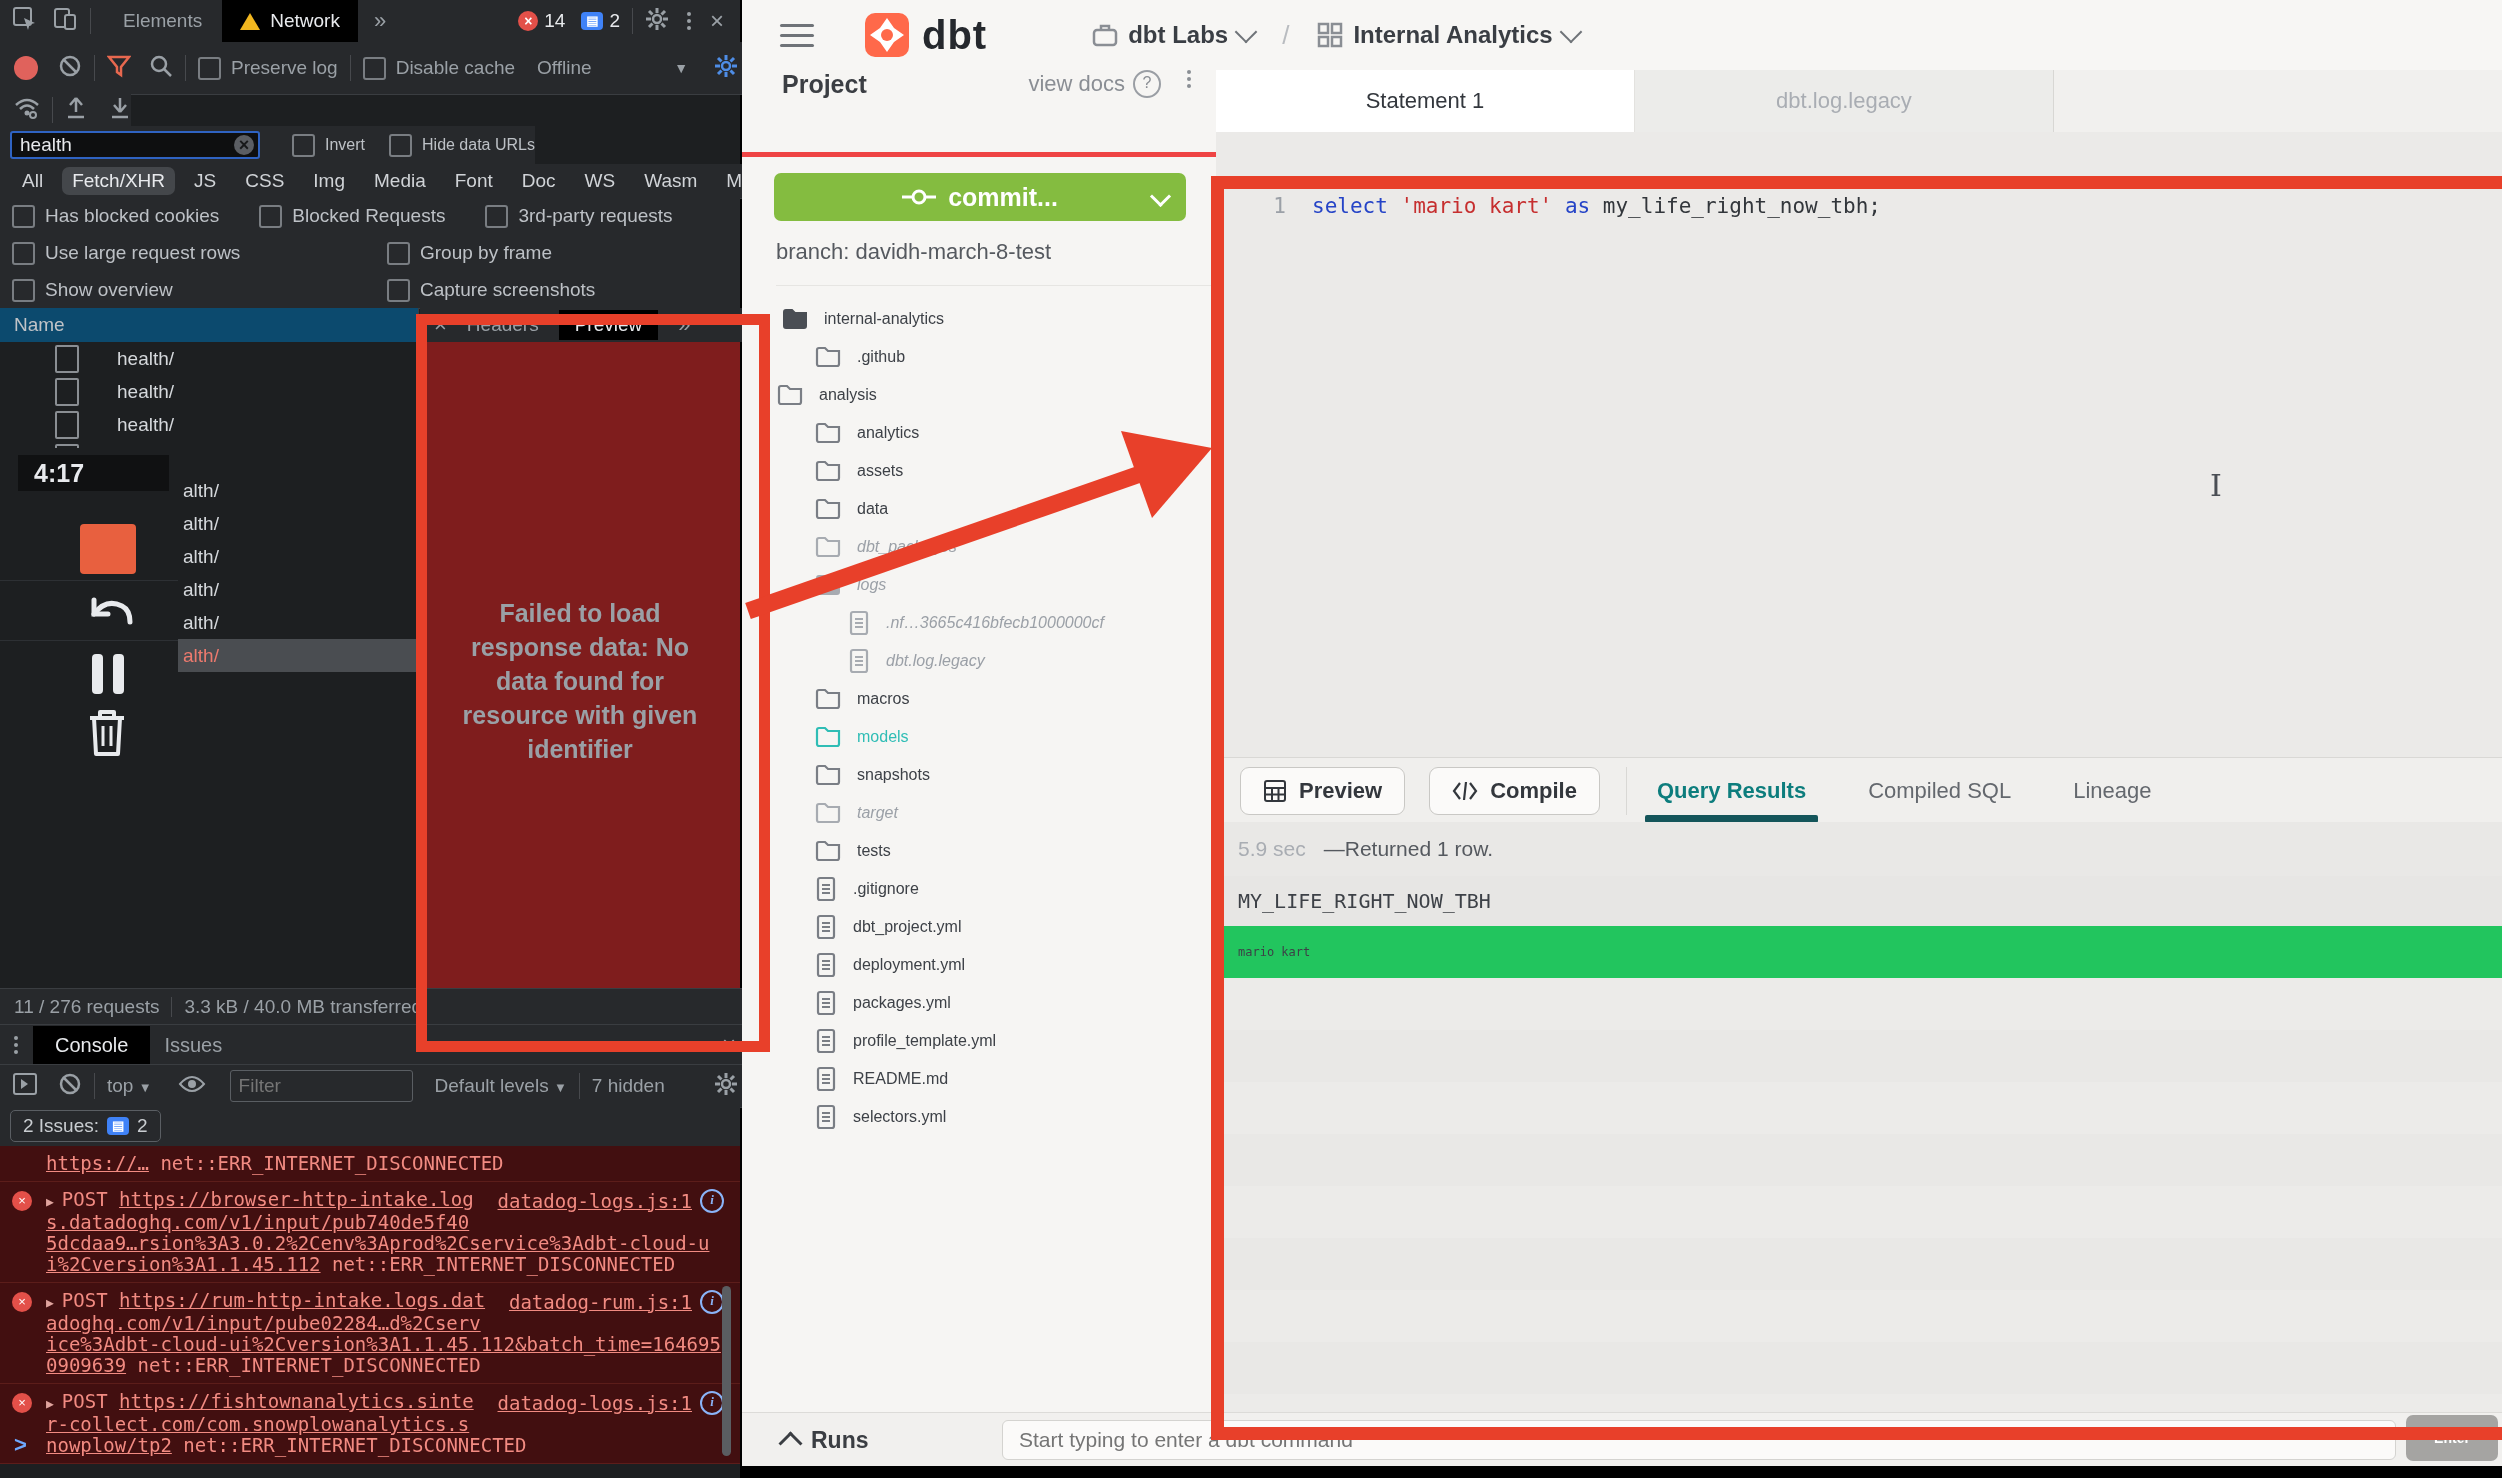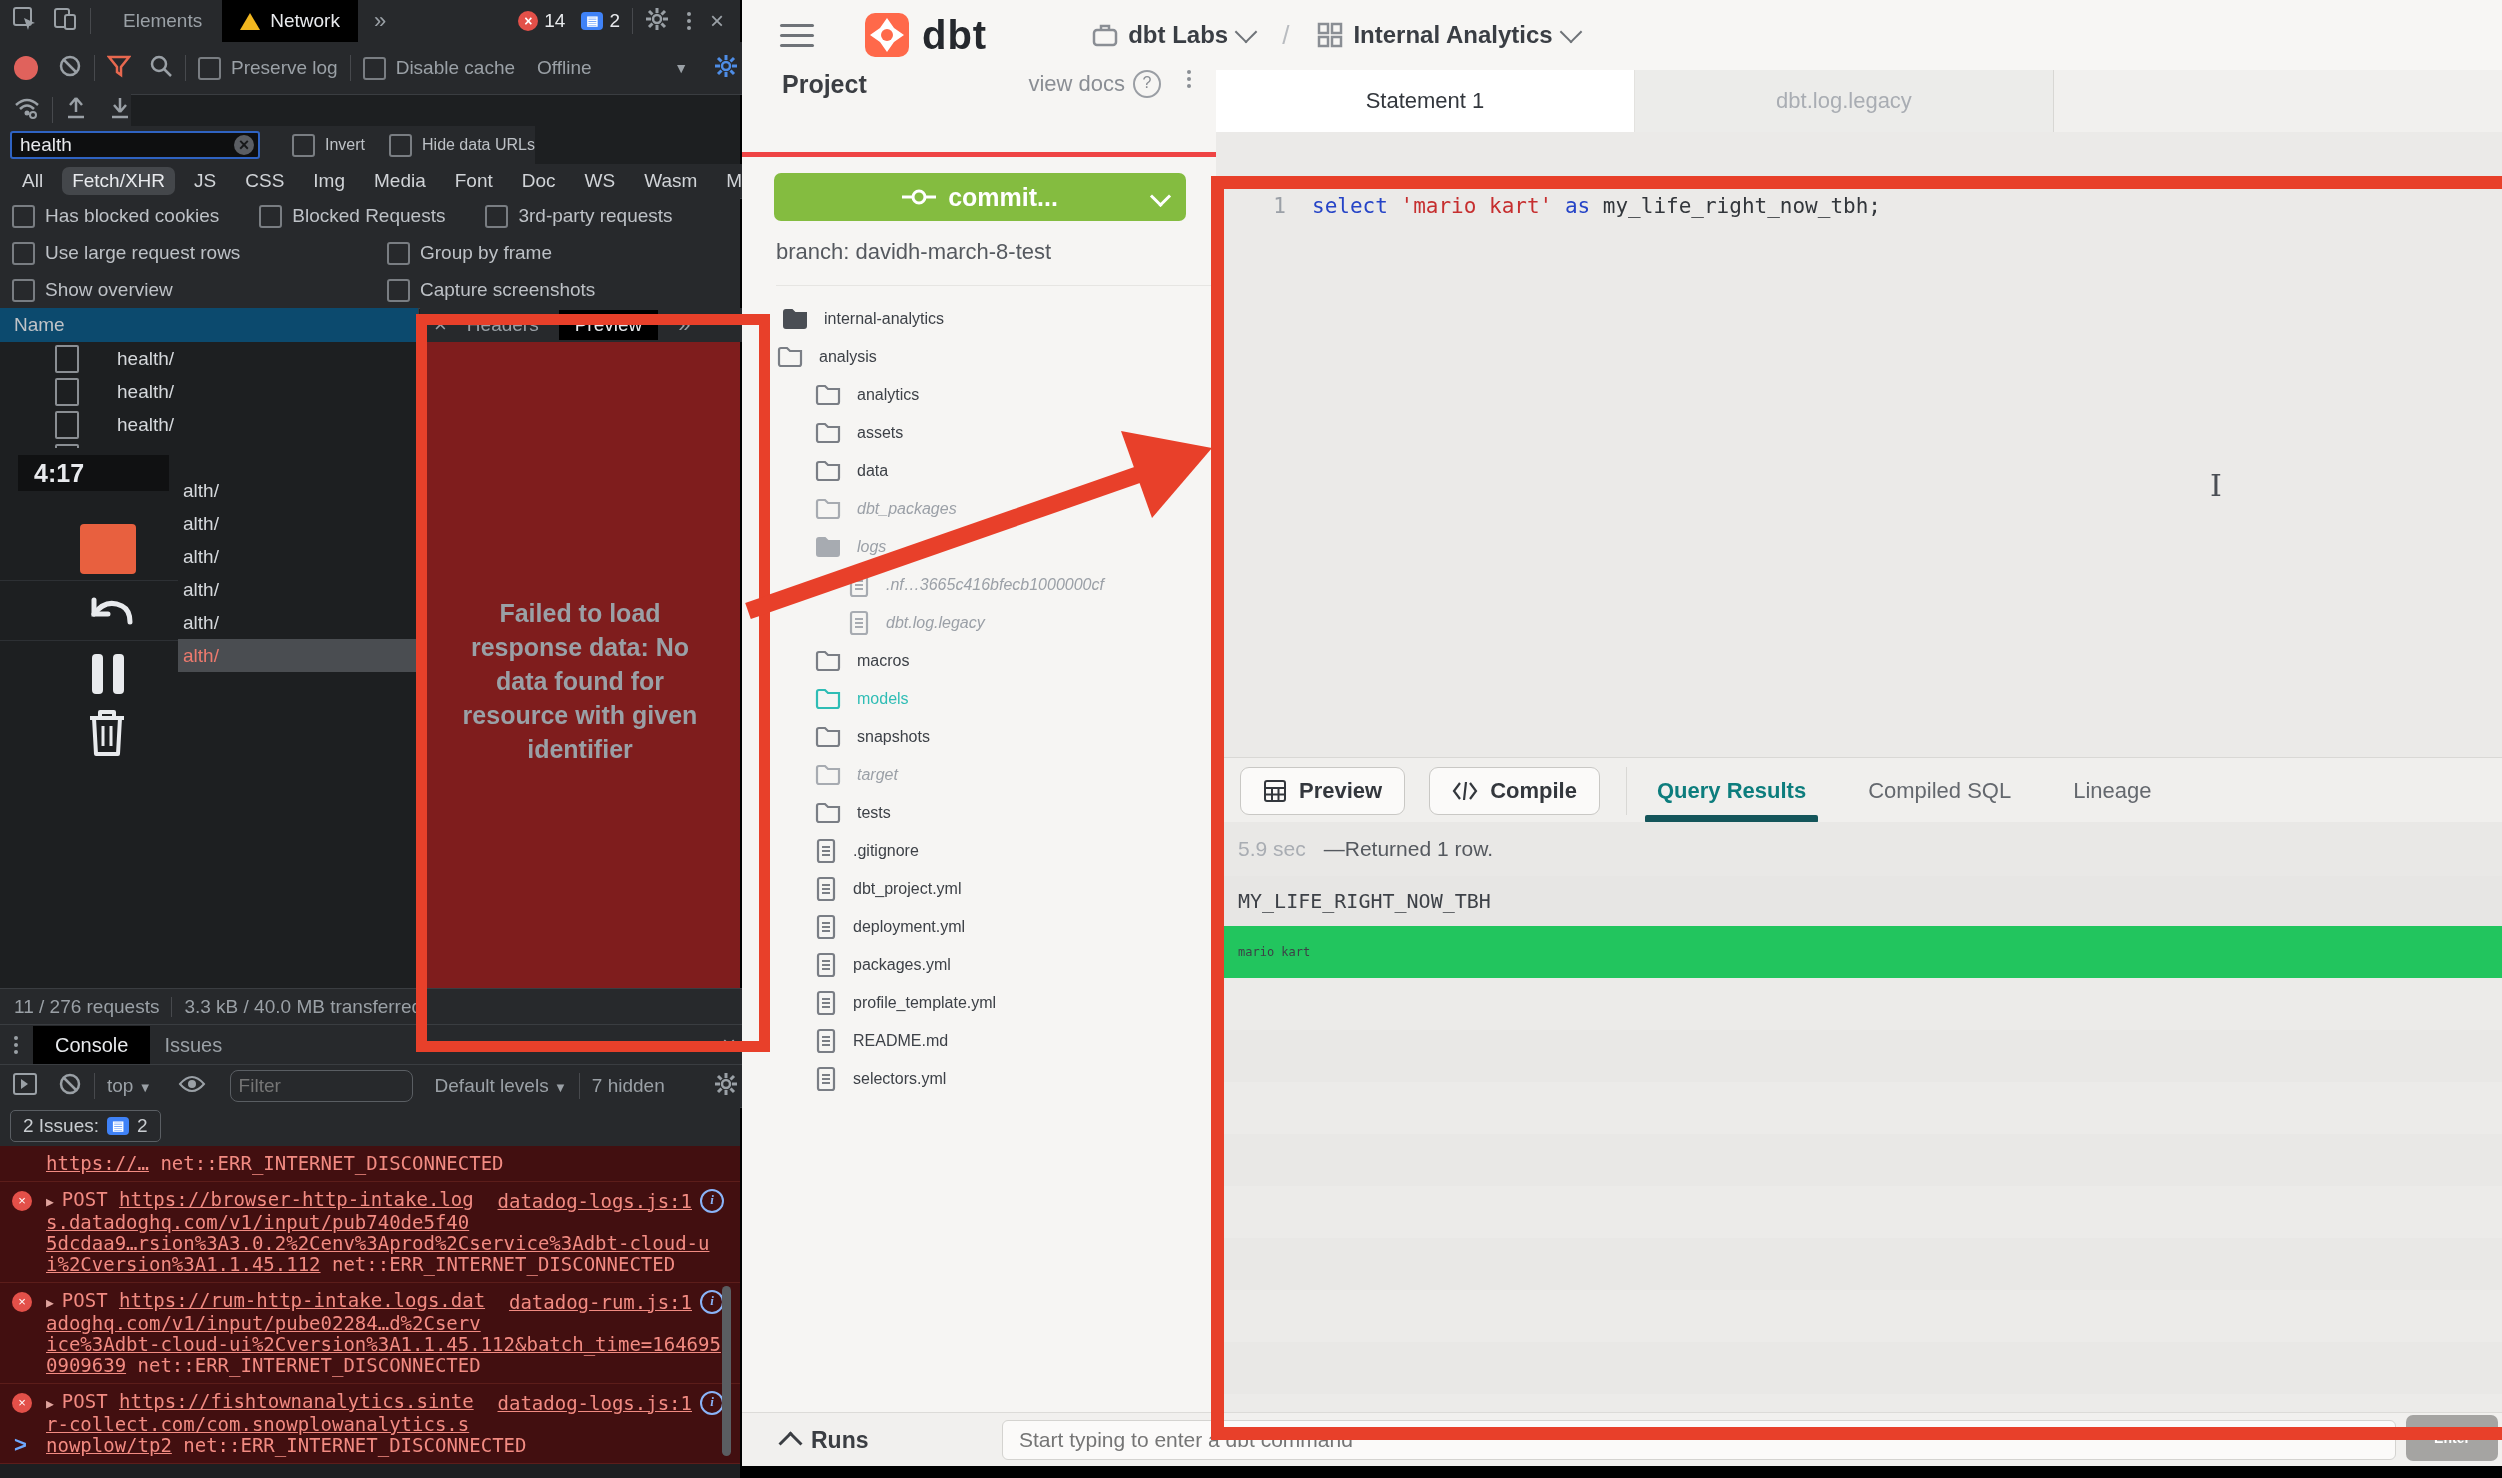--- a/index.html
+++ b/index.html
@@ -45,21 +45,21 @@
   .dt-status{top:988px;height:36px;background:#27292c;border-top:1px solid #3a3d41;display:flex;align-items:center;color:#9aa0a6;font-size:19px;padding-left:14px;width:740px;}
   
   .detail-hdr{left:420px;top:308px;width:320px;height:34px;background:#27292c;display:flex;align-items:center;color:#9aa0a6;font-size:19px;gap:20px;padding-left:14px;}
   .ptab-active{background:#000;color:#e8eaed;padding:4px 16px;}
   .detail-pane{left:420px;top:342px;width:320px;height:678px;background:#7f1d1d;display:flex;align-items:center;justify-content:center;}
   .detail-msg{width:250px;text-align:center;color:#9aa0a6;font-size:25px;font-weight:bold;line-height:34px;}
   
   .con-hdr{top:1024px;height:40px;background:#27292c;border-top:1px solid #3a3d41;display:flex;align-items:center;color:#9aa0a6;font-size:20px;padding-left:14px;width:740px;}
   .con-tab-active{background:#000;color:#e8eaed;padding:8px 22px;margin:0 14px;}
   .con-toolbar{top:1064px;height:42px;background:#27292c;border-top:1px solid #3a3d41;border-bottom:1px solid #3a3d41;display:flex;align-items:center;color:#9aa0a6;font-size:19px;padding-left:12px;width:740px;}
-  .con-filter{width:165px;height:30px;background:transparent;border:1px solid #5a5e63;border-radius:8px;color:#c9cdd1;font-size:19px;padding:0 8px;font-family:"Liberation Sans",sans-serif;outline:none;}
+  .con-filter{width:165px;height:30px;background:transparent;border:1px solid #5a5e63;border-radius:3px;color:#c9cdd1;font-size:19px;padding:0 8px;font-family:"Liberation Sans",sans-serif;outline:none;}
   .issuesbar{top:1106px;height:40px;background:#27292c;border-bottom:1px solid #3a3d41;display:flex;align-items:center;width:740px;}
   .issuechip{display:flex;align-items:center;gap:8px;border:1px solid #5a5e63;border-radius:5px;margin-left:10px;padding:4px 12px;color:#c9cdd1;font-size:19px;}
   .con-errors{top:1146px;left:0;width:740px;}
   .err{position:relative;background:#420f10;border-bottom:1px solid #5c1d1a;color:#f28b82;font-size:19px;line-height:21px;
        padding:7px 16px 7px 46px;word-break:break-all;font-family:"DejaVu Sans Mono",monospace;}
   .err .ebadge{position:absolute;left:12px;top:9px;width:20px;height:20px;border-radius:50%;background:#e35049;color:#fff;
        font-size:13px;line-height:20px;text-align:center;font-family:"Liberation Sans",sans-serif;}
   .err .etri{color:#e0a49e;font-size:13px;margin-right:8px;}
   .err a, .err .elink{color:#f28b82;text-decoration:underline;}
   .err .esrc{float:right;margin-left:18px;display:flex;align-items:center;gap:8px;}
@@ -552,20 +552,28 @@
       <div class="branch">branch: davidh-march-8-test</div>
       <div class="tree" id="file-tree">
           <div class="trow" style="padding-left: 40px;">
             <span class="ticon">
               <svg width="26" height="22" viewBox="0 0 26 22">
                 <path d="M2 4 a2 2 0 0 1 2-2 H10 L13 5 H24 V18 a2 2 0 0 1-2 2 H4 a2 2 0 0 1-2-2 Z" fill="#4a4e54" stroke="#4a4e54" stroke-width="2"></path>
               </svg>
             </span>
             <span>internal-analytics</span>
           </div>
+          <div class="trow" style="padding-left: 73px;">
+            <span class="ticon">
+              <svg width="26" height="22" viewBox="0 0 26 22">
+                <path d="M2 4 a2 2 0 0 1 2-2 H10 L13 5 H24 a0 0 0 0 1 0 0 V18 a2 2 0 0 1-2 2 H4 a2 2 0 0 1-2-2 Z" fill="none" stroke="#7a7e85" stroke-width="2.2"></path>
+              </svg>
+            </span>
+            <span>.github</span>
+          </div>
           <div class="trow" style="padding-left: 35px;">
             <span class="ticon">
               <svg width="26" height="22" viewBox="0 0 26 22">
                 <path d="M2 4 a2 2 0 0 1 2-2 H10 L13 5 H24 a0 0 0 0 1 0 0 V18 a2 2 0 0 1-2 2 H4 a2 2 0 0 1-2-2 Z" fill="none" stroke="#7a7e85" stroke-width="2.2"></path>
               </svg>
             </span>
             <span>analysis</span>
           </div>
           <div class="trow" style="padding-left: 73px;">
             <span class="ticon">

